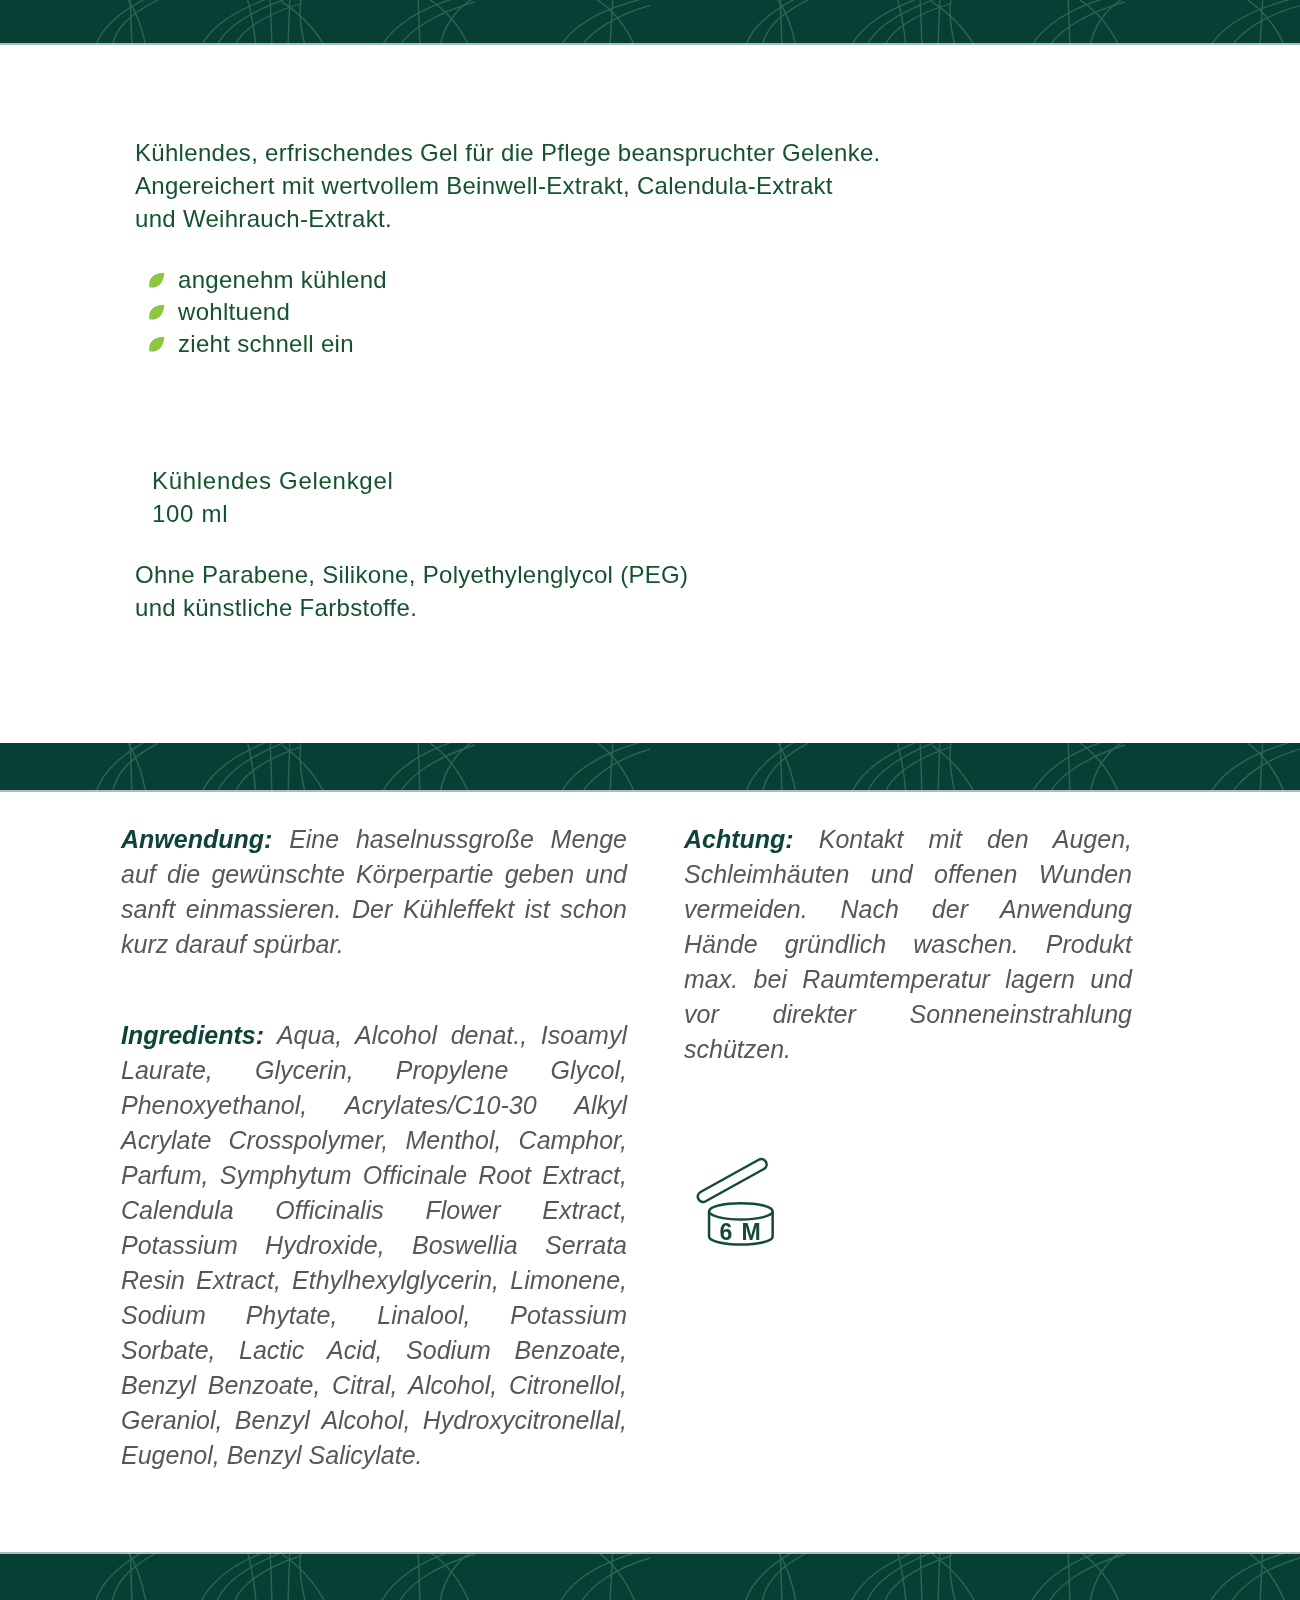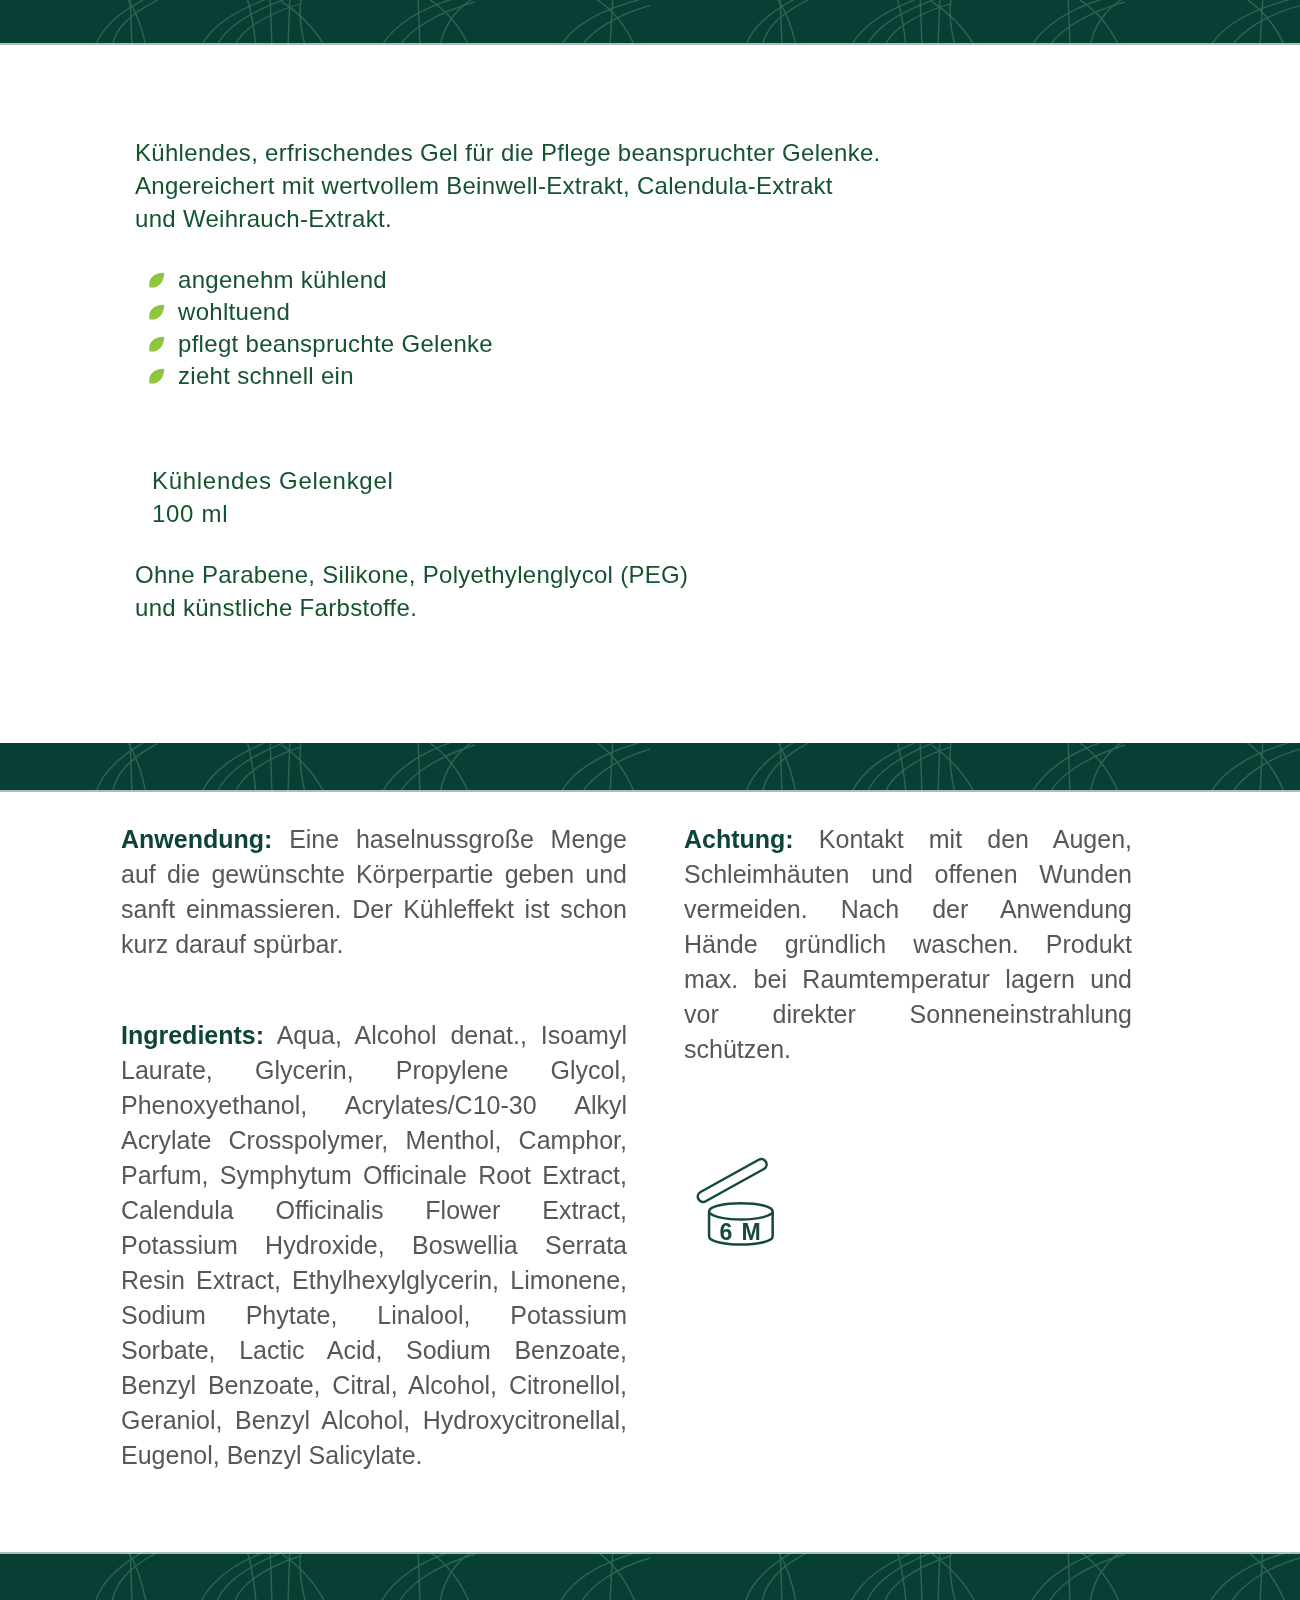--- a/index.html
+++ b/index.html
@@ -32,21 +32,21 @@
 
   .product{
     position:absolute;left:152px;top:464px;
     font-size:24px;line-height:33px;letter-spacing:.7px;
   }
   .claims{
     position:absolute;left:135px;top:558px;width:760px;
     font-size:24px;line-height:33px;letter-spacing:.3px;
   }
 
-  .col{position:absolute;top:822px;font-size:25px;line-height:35px;text-align:justify;color:#55585a;}
+  .col{position:absolute;top:822px;font-size:25px;line-height:35px;text-align:justify;color:#55585a;font-style:italic;}
   .col p{margin:0;}
   .col .p2{margin-top:56px;}
   .col-left{left:121px;width:506px;}
   .col-right{left:684px;width:448px;}
   .lead{font-weight:bold;color:#0e4438;}
 
   .pao{position:absolute;left:684px;top:1130px;width:106px;height:128px;}
 </style>
 </head>
 <body>
@@ -101,26 +101,20 @@
   <li>
     <svg class="leaf" viewBox="0 0 24 24">
         <path d="M4 20 C2 10 8 3 21 3 C20 15 14 21 4 20 Z" fill="#8dc63f"></path>
       </svg>
     <span>wohltuend</span>
   </li>
   <li>
     <svg class="leaf" viewBox="0 0 24 24">
         <path d="M4 20 C2 10 8 3 21 3 C20 15 14 21 4 20 Z" fill="#8dc63f"></path>
       </svg>
-    <span>pflegt beanspruchte Gelenke</span>
-  </li>
-  <li>
-    <svg class="leaf" viewBox="0 0 24 24">
-        <path d="M4 20 C2 10 8 3 21 3 C20 15 14 21 4 20 Z" fill="#8dc63f"></path>
-      </svg>
     <span>zieht schnell ein</span>
   </li>
 </ul>
 
 <div class="product gray">
   <div>Kühlendes Gelenkgel</div>
   <div>100 ml</div>
 </div>
 
 <div class="claims gray pre">Ohne Parabene, Silikone, Polyethylenglycol (PEG)

